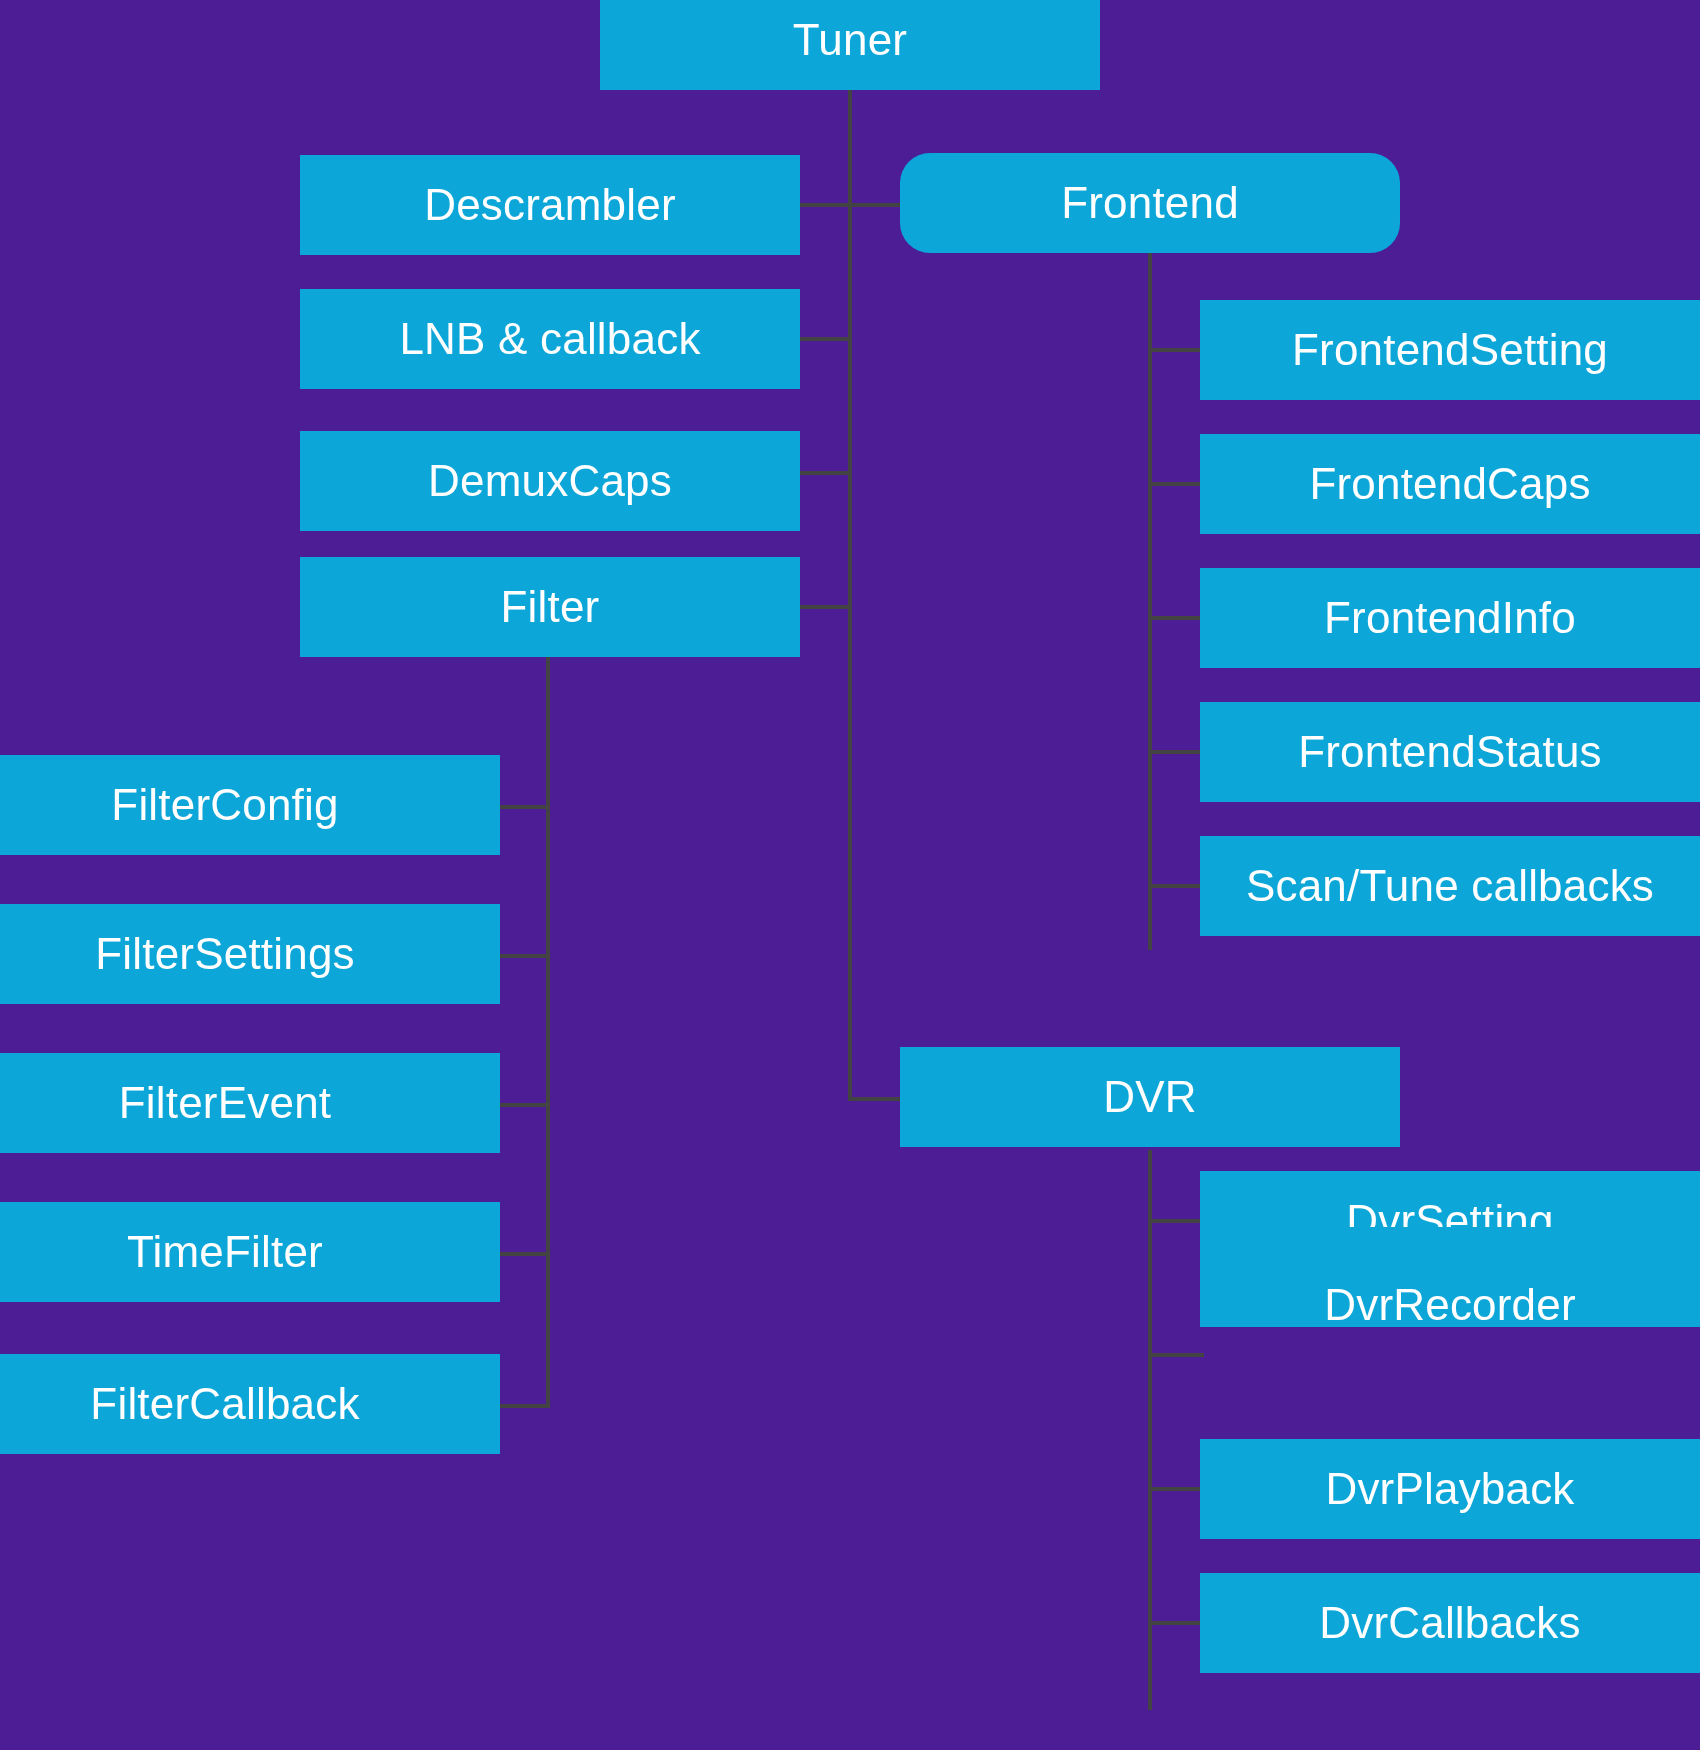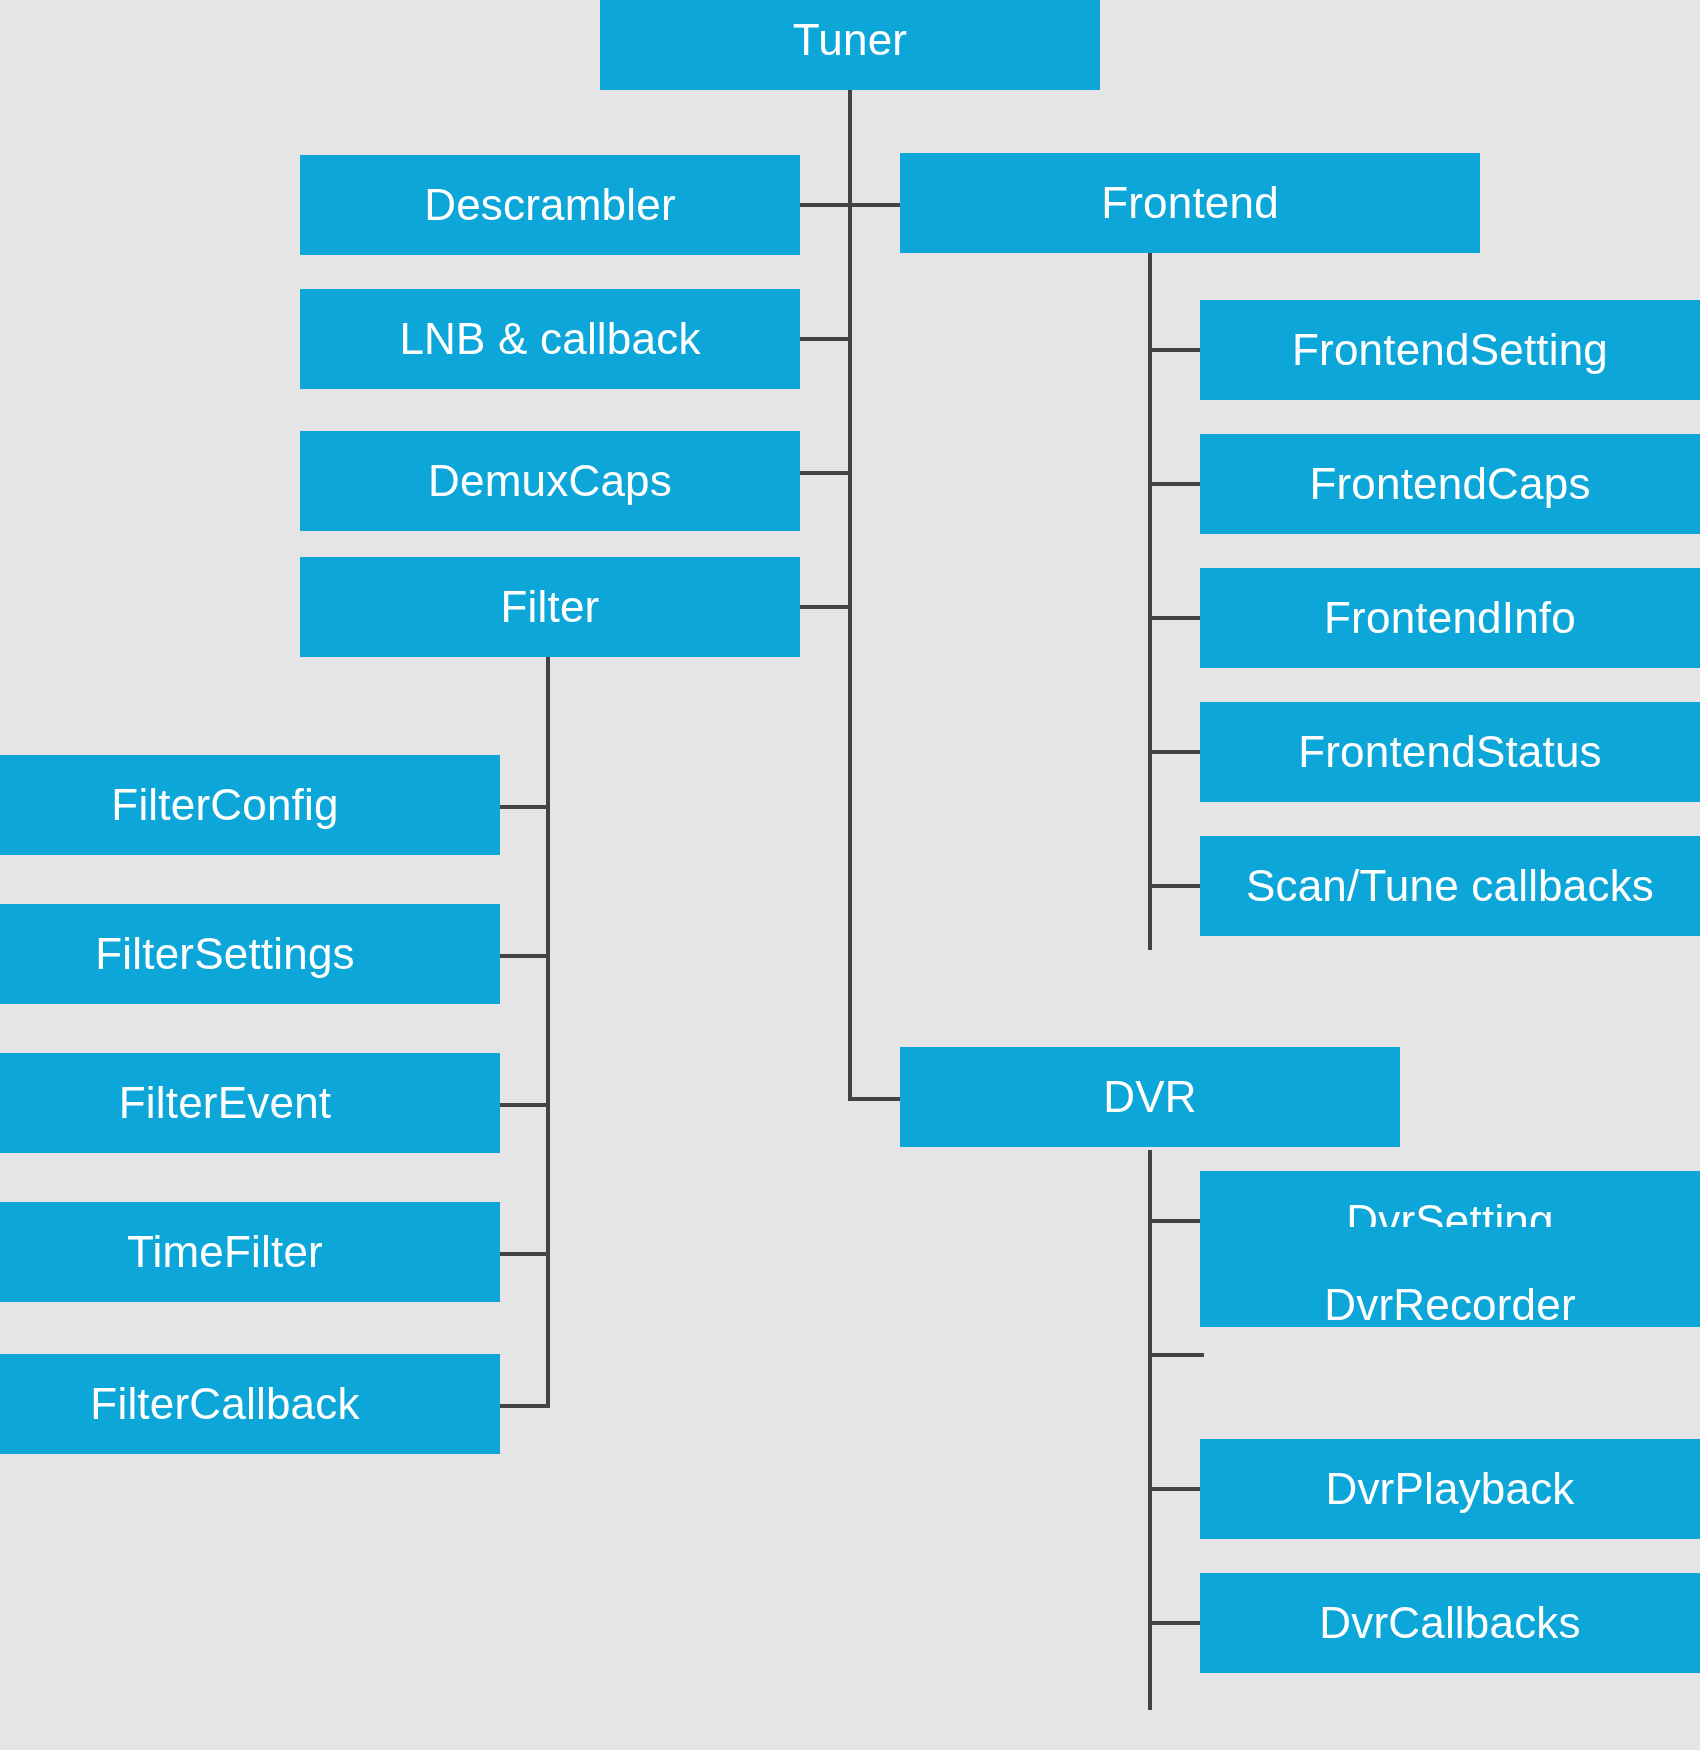--- a/index.html
+++ b/index.html
@@ -4,21 +4,21 @@
 <style>
   html, body {
     margin: 0;
     padding: 0;
     background: #000000;
   }
   #canvas {
     position: relative;
     width: 1700px;
     height: 1750px;
-    background: #e5e5e5;
+    background: #4c1d95;
     font-family: "Liberation Sans", sans-serif;
     overflow: hidden;
   }
   .node {
     position: absolute;
     background: #0DA6D8;
     color: #ffffff;
     display: flex;
     align-items: center;
     justify-content: center;
@@ -92,21 +92,21 @@
   </div>
 
   <div class="node" style="left:300px; top:423px; width:500px; height:100px;margin-top:8px;">
     <span class="node-label">DemuxCaps</span>
   </div>
 
   <div class="node" style="left:300px; top:557px; width:500px; height:100px;">
     <span class="node-label">Filter</span>
   </div>
 
-  <div class="node" style="left:900px; top:153px; width:580px; height:100px;">
+  <div class="node" style="left:900px; top:153px; width:500px; height:100px;border-radius:30px;">
     <span class="node-label">Frontend</span>
   </div>
 
   <div class="node" style="left:1200px; top:300px; width:500px; height:100px;">
     <span class="node-label">FrontendSetting</span>
   </div>
 
   <div class="node" style="left:1200px; top:568px; width:500px; height:100px;">
     <span class="node-label">FrontendInfo</span>
   </div>

